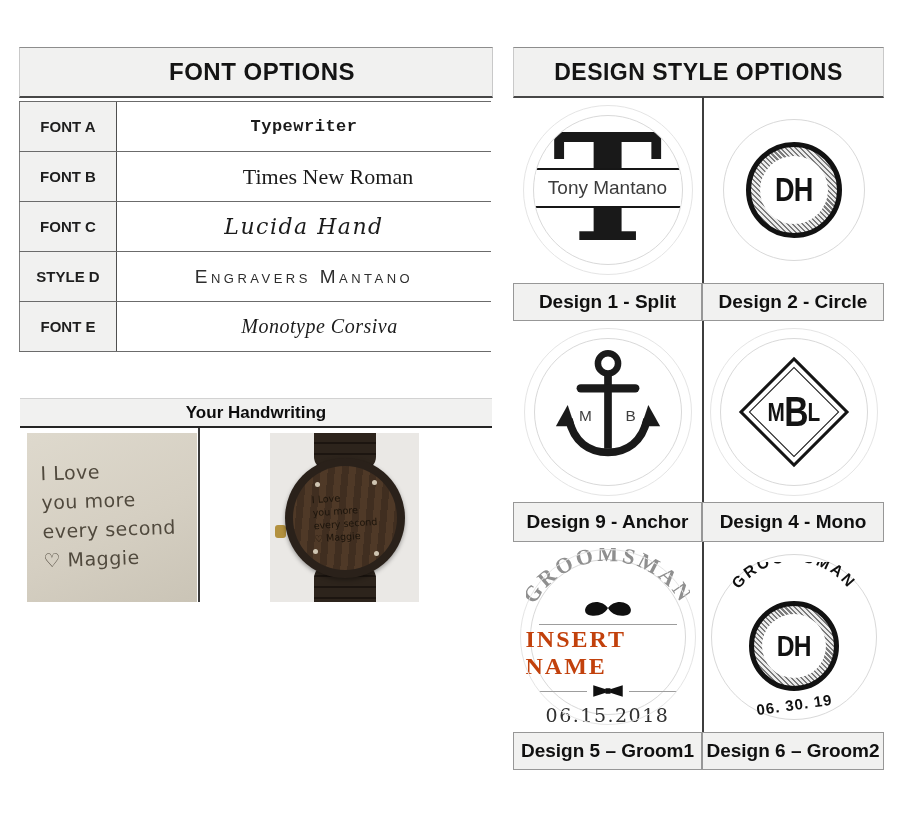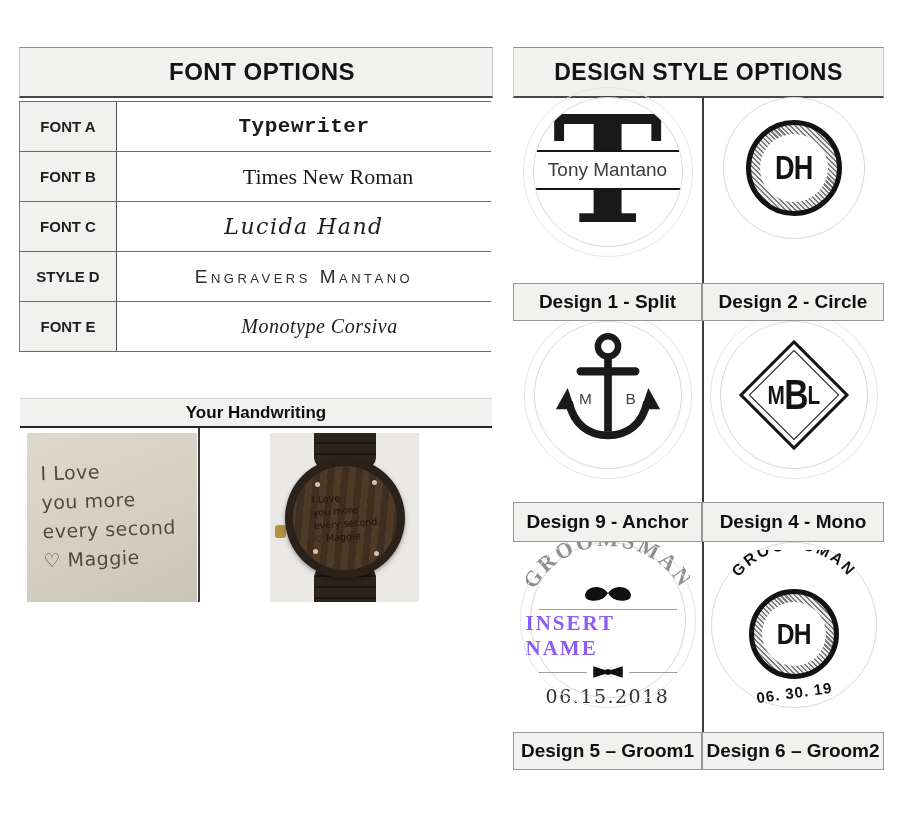--- a/index.html
+++ b/index.html
@@ -14,21 +14,21 @@
   #font-header{left:19px;top:47px;width:474px;height:51px;padding-left:12px;}
   #design-header{left:513px;top:47px;width:371px;height:51px;font-size:23px;}
 
   
   .font-table{position:absolute;left:19px;top:101px;width:472px;border-top:1px solid #6b6b6b;}
   .font-row{display:flex;height:50px;border-bottom:1px solid #6b6b6b;box-sizing:border-box;}
   .font-label{width:98px;background:#f1f1f0;border-left:1px solid #7d7d7d;border-right:1px solid #4f4f4f;
               display:flex;align-items:center;justify-content:center;
               font-weight:bold;font-size:15px;color:#1e1e1e;box-sizing:border-box;}
   .font-sample{flex:1;display:flex;align-items:center;justify-content:center;background:#fff;color:#1b1b1b;}
-  .sample-typewriter{font-family:"Liberation Mono",monospace;font-weight:bold;font-size:21px;letter-spacing:.5px;}
+  .sample-typewriter{font-family:"Liberation Mono",monospace;font-weight:bold;font-size:17px;letter-spacing:.5px;}
   .sample-times{font-family:"Liberation Serif",serif;font-size:22px;padding-left:48px;}
   .sample-lucida{font-family:"DejaVu Serif",serif;font-style:italic;font-size:22px;letter-spacing:1.5px;}
   .sample-engravers{font-variant:small-caps;font-size:19px;letter-spacing:3.5px;color:#2e2e2e;}
   .sample-corsiva{font-family:"Liberation Serif",serif;font-style:italic;font-size:20px;letter-spacing:.5px;margin-left:31px;}
 
   
   .hw-bar{position:absolute;left:20px;top:398px;width:472px;height:30px;background:#f1f1f0;
           border-top:1px solid #d2d2d2;border-bottom:2px solid #252525;box-sizing:border-box;
           display:flex;align-items:center;justify-content:center;font-weight:bold;font-size:17px;color:#0d0d0d;}
   .note-photo{position:absolute;left:27px;top:433px;width:170px;height:169px;
@@ -47,21 +47,21 @@
   .watch-face{position:absolute;left:8px;top:8px;right:8px;bottom:8px;border-radius:50%;overflow:hidden;
               background:repeating-linear-gradient(95deg,#4f3927 0 7px,#402e20 7px 14px);}
   .watch-engraving{position:absolute;left:50%;top:50%;transform:translate(-50%,-52%) rotate(-4deg);
                    color:#171109;opacity:.9;font-size:9.5px;line-height:13px;font-family:"DejaVu Sans",sans-serif;
                    white-space:nowrap;}
   .screw{position:absolute;width:5px;height:5px;border-radius:50%;background:#cfc5b2;}
   .watch-crown{position:absolute;left:5px;top:92px;width:11px;height:13px;background:#b3913f;border-radius:3px;}
 
   
   .design-vdivider{position:absolute;left:702px;top:97px;width:2px;height:673px;background:#3d3d3d;}
-  .design-cell{position:absolute;display:flex;align-items:flex-start;justify-content:center;}
+  .design-cell{position:absolute;display:flex;align-items:center;justify-content:center;}
   #cell-d1{left:513px;top:97px;width:189px;height:186px;}
   #cell-d2{left:704px;top:97px;width:180px;height:186px;}
   #cell-d3{left:513px;top:321px;width:189px;height:181px;}
   #cell-d4{left:704px;top:321px;width:180px;height:181px;}
   #cell-d5{left:513px;top:542px;width:189px;height:190px;}
   #cell-d6{left:704px;top:542px;width:180px;height:190px;}
   .label-cell{position:absolute;background:#f1f1f0;border:1px solid #979797;box-sizing:border-box;
               display:flex;align-items:center;justify-content:center;font-weight:bold;font-size:19px;color:#101010;}
   #label-d1{left:513px;top:283px;width:189px;height:38px;}
   #label-d2{left:702px;top:283px;width:182px;height:38px;}
@@ -106,21 +106,21 @@
                  display:flex;align-items:center;justify-content:center;box-sizing:border-box;}
   .diamond-inner{width:64px;height:64px;border:1.5px solid #141414;box-sizing:border-box;
                  display:flex;align-items:center;justify-content:center;}
   .mono3{transform:rotate(-45deg) scaleX(.8);font-weight:800;color:#141414;display:flex;align-items:center;line-height:1;}
   .mono3 .side{font-size:26px;}
   .mono3 .mid{font-size:42px;margin:0 -1px;}
 
   
   .groom1{display:flex;flex-direction:column;align-items:center;width:164px;}
   .rule{width:138px;height:1px;background:#9d9d9d;margin-top:6px;}
-  .insert-name{font-family:"Liberation Serif",serif;font-weight:bold;font-size:21px;letter-spacing:2px;color:#8b5cf6;margin-top:1px;}
+  .insert-name{font-family:"Liberation Serif",serif;font-weight:bold;font-size:24px;letter-spacing:2px;color:#c2410c;margin-top:1px;}
   .bow-row{display:flex;align-items:center;margin-top:4px;width:138px;}
   .bow-row .seg{flex:1;height:1px;background:#9d9d9d;}
   .groom-date{font-family:"DejaVu Serif",serif;font-size:19px;letter-spacing:1.5px;color:#303030;margin-top:6px;}
   .mustache-svg{margin-top:-4px;}
 
   
   .groom2{display:flex;flex-direction:column;align-items:center;}
   .groom2 .badge{width:90px;height:90px;margin-top:-5px;padding:8px;}
   .groom2 .badge-mono{font-size:30px;}
   .date6{font-weight:bold;font-size:15px;color:#0f0f0f;transform:rotate(-8deg);letter-spacing:1px;margin-top:5px;}

